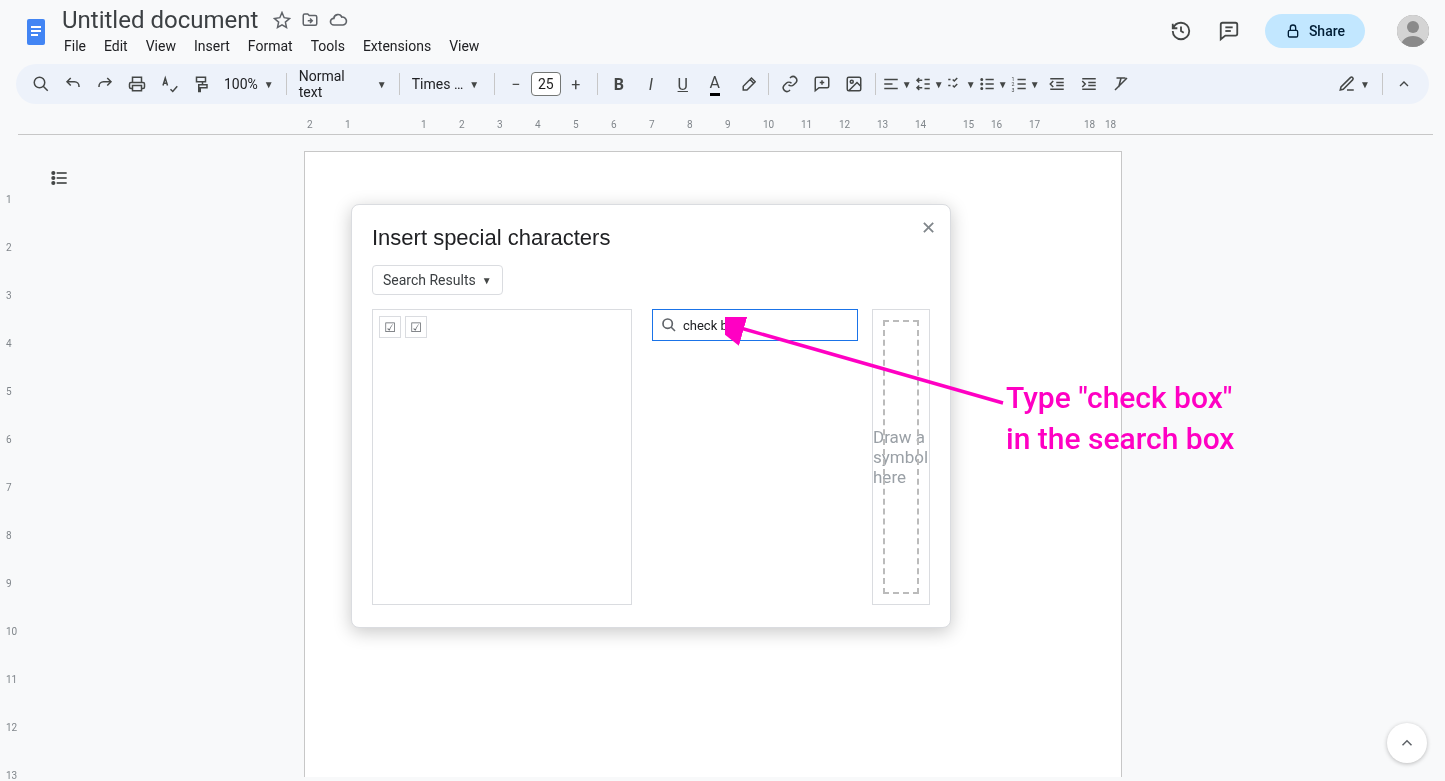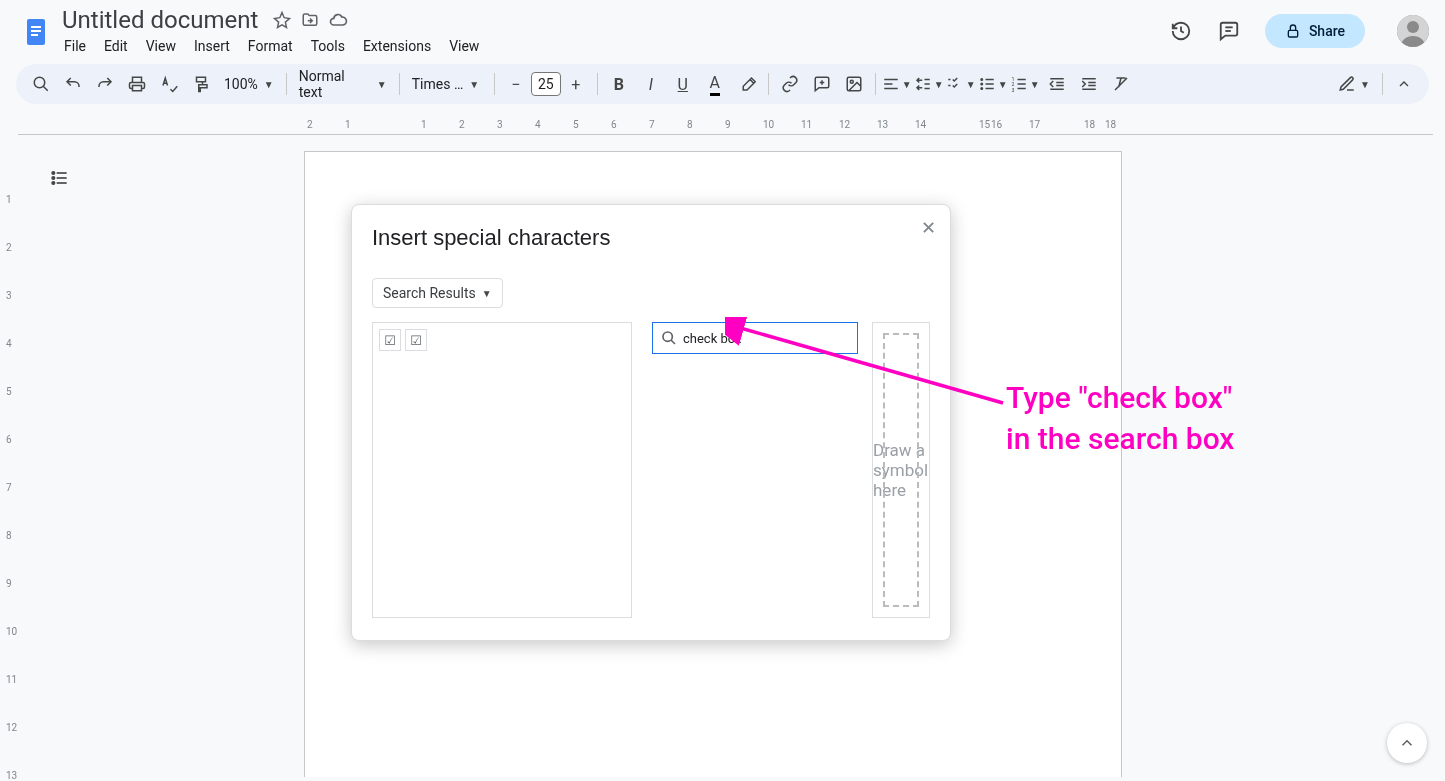--- a/index.html
+++ b/index.html
@@ -29,21 +29,21 @@
 .ruler-h-inner{margin-left:289px;height:14px;position:relative;font-size:10px;color:#80868b}
 .rnum{position:absolute;top:0}
 .ruler-v{position:absolute;top:140px;left:4px;width:16px;bottom:4px}
 .rv{position:absolute;left:2px;font-size:10px;color:#80868b}
 .canvas{position:absolute;top:134px;left:18px;right:12px;bottom:4px;background:#f8f9fa;overflow:hidden;border-top:1px solid #c7c7c7}
 .page{position:absolute;top:16px;left:286px;width:818px;height:1056px;background:#fff;border:1px solid #c7c7c7}
 .outline-btn{position:absolute;top:164px;left:46px;width:28px;height:28px;display:flex;align-items:center;justify-content:center;color:#444746}
 .dialog{position:absolute;top:204px;left:351px;width:600px;background:#fff;border-radius:8px;box-shadow:0 4px 18px rgba(0,0,0,0.22);border:1px solid #dadce0;padding:20px 20px 22px 20px}
 .dlg-title{font-size:22px;color:#202124;font-family:"Google Sans",Arial;font-weight:400}
 .dlg-close{position:absolute;top:12px;right:14px;color:#80868b;font-size:18px;cursor:pointer}
-.dlg-combo{margin-top:27px;display:inline-flex;align-items:center;gap:6px;border:1px solid #dadce0;border-radius:4px;padding:6px 10px;font-size:14px;color:#3c4043;cursor:pointer}
+.dlg-combo{margin-top:14px;display:inline-flex;align-items:center;gap:6px;border:1px solid #dadce0;border-radius:4px;padding:6px 10px;font-size:14px;color:#3c4043;cursor:pointer}
 .dlg-body{display:flex;gap:20px;margin-top:14px}
 .dlg-left{flex:1;border:1px solid #dadce0;min-height:296px;padding:6px;display:flex;gap:4px;align-content:flex-start;flex-wrap:wrap}
 .char-cell{width:22px;height:22px;border:1px solid #dadce0;display:flex;align-items:center;justify-content:center;font-size:13px;color:#5f6368;cursor:pointer}
 .dlg-right{width:278px;display:flex;flex-direction:row;gap:14px}
 .search-box{border:1px solid #1a73e8;height:32px;display:flex;align-items:center;padding:0 8px;gap:6px;background:#fff}
 .search-box input{flex:1;border:none;outline:none;font-size:13px;color:#202124}
 .draw-box{flex:1;border:1px solid #dadce0;display:flex;align-items:center;justify-content:center;position:relative}
 .draw-inner{position:absolute;inset:10px;border:2px dashed #bbb}
 .draw-label{color:#9aa0a6;font-size:17px}
 .annotation{position:absolute;font-family:"Comic Sans MS","Segoe Script",cursive;color:#ff00c3;font-size:30px;line-height:1.35;font-weight:500}
@@ -311,21 +311,21 @@
       <span class="rnum" style="left: 266px;">5</span>
       <span class="rnum" style="left: 304px;">6</span>
       <span class="rnum" style="left: 342px;">7</span>
       <span class="rnum" style="left: 380px;">8</span>
       <span class="rnum" style="left: 418px;">9</span>
       <span class="rnum" style="left: 456px;">10</span>
       <span class="rnum" style="left: 494px;">11</span>
       <span class="rnum" style="left: 532px;">12</span>
       <span class="rnum" style="left: 570px;">13</span>
       <span class="rnum" style="left: 608px;">14</span>
-      <span class="rnum" style="left: 672px;">15</span>
+      <span class="rnum" style="left: 656px;">15</span>
       <span class="rnum" style="left: 684px;">16</span>
       <span class="rnum" style="left: 722px;">17</span>
       <span class="rnum" style="left: 756px; margin-left: 21px;">18</span>
       <span class="rnum" style="left: 798px;">18</span>
     </div>
 </div>
 
 <div class="canvas">
   <div class="page"></div>
 </div>

